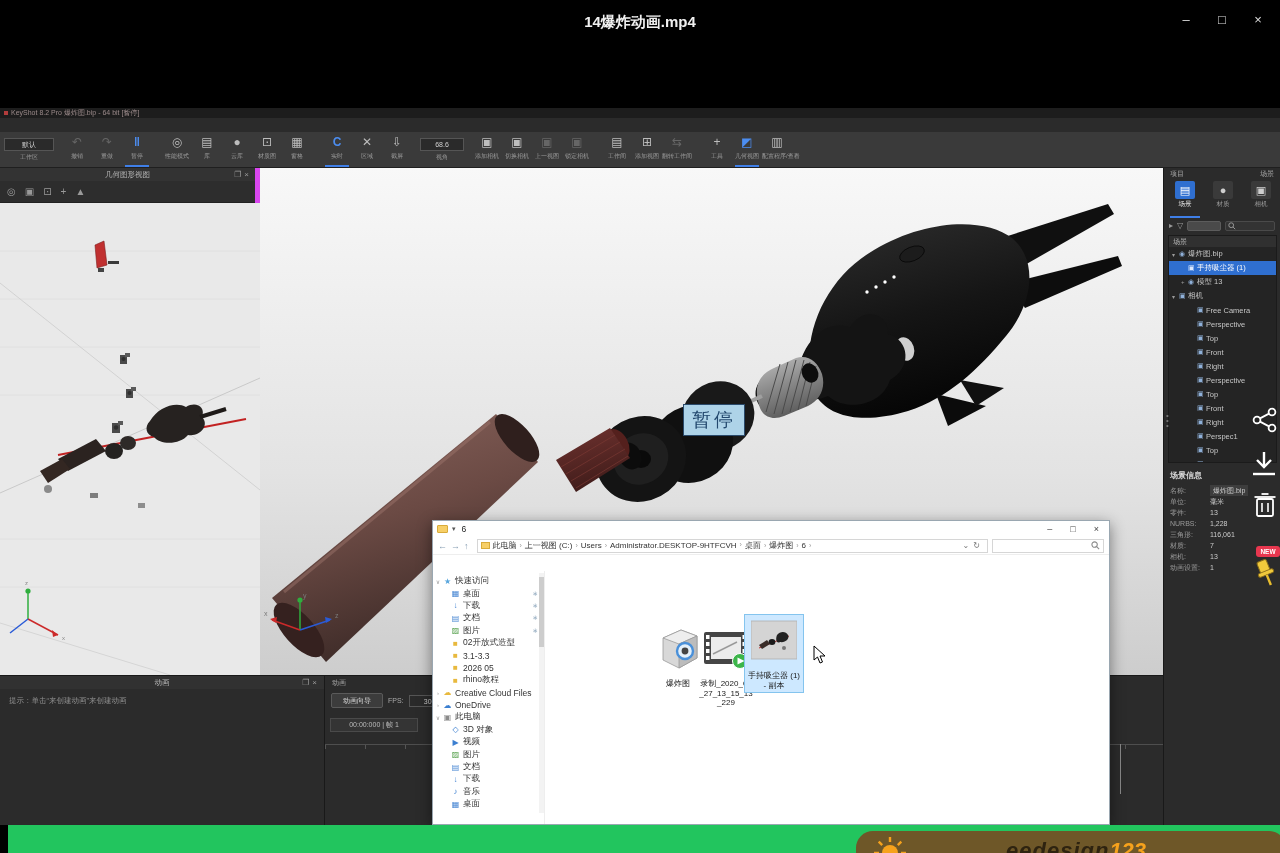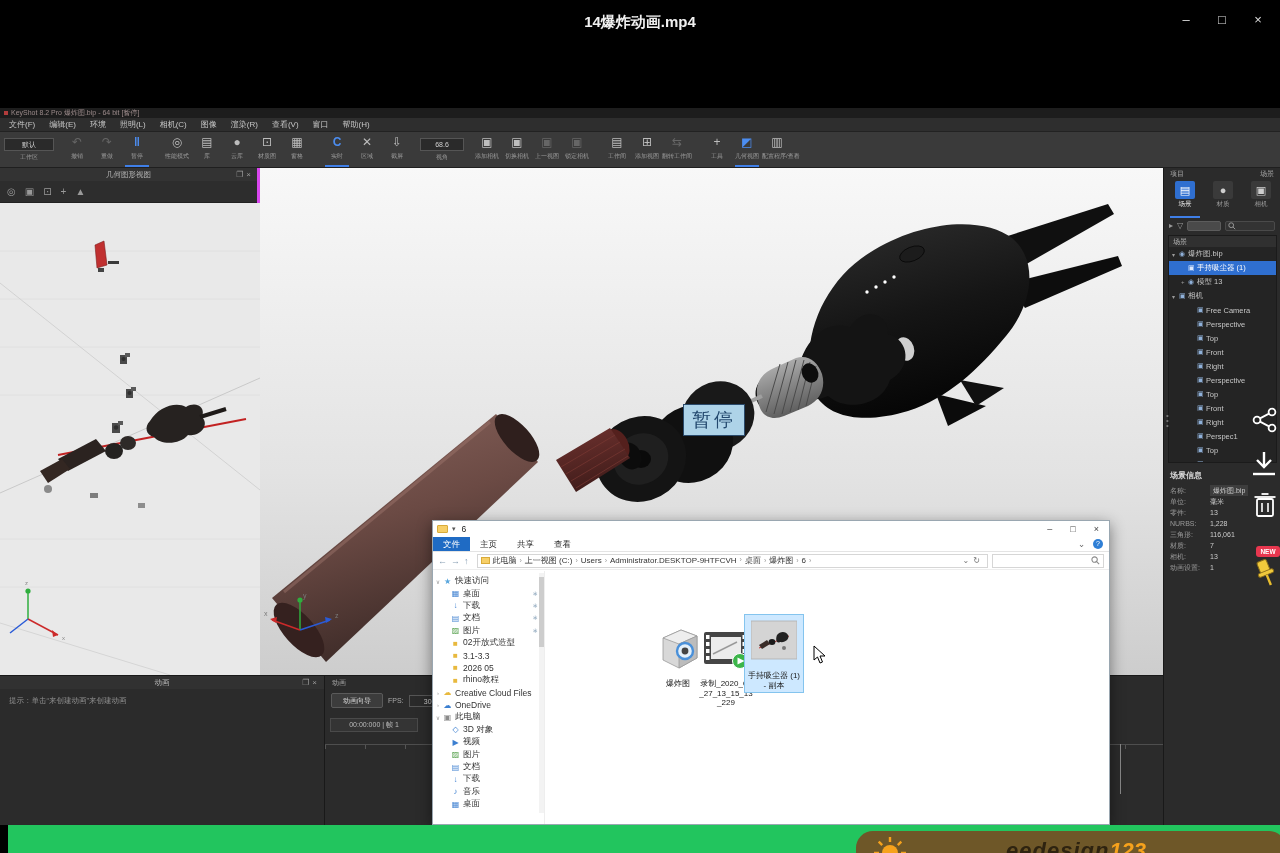--- a/index.html
+++ b/index.html
@@ -26,21 +26,21 @@
 .tbtn{width:30px;height:34px;position:relative;text-align:center}
 .tbtn .tglyph{display:block;font-size:12px;line-height:16px;color:#bdbdbd;margin-top:1px}
 .tbtn.dim .tglyph{color:#666}
 .tbtn.active .tglyph{color:#4c8df0;font-weight:bold}
 .tbtn.active::after{content:"";position:absolute;left:3px;right:3px;bottom:0;height:2px;background:#3f7fe8}
 .tbtn.gap{margin-left:10px}
 .fov-box{width:44px;margin:0 8px;text-align:center}
 .fov-val{display:block;background:#2a2a2a;border:1px solid #555;color:#cfcfcf;font-size:7px;height:13px;line-height:12px}
 
 
-#geo{left:0;top:60px;width:260px;height:507px;background:#2f2f2f;border-right:3px solid #d946ef}
+#geo{left:0;top:60px;width:260px;height:507px;background:#2f2f2f;border-right:5px solid #d946ef}
 #geo-header{left:0;top:0;width:100%;height:13px;background:#333;color:#b8b8b8;font-size:7.5px;line-height:13px;text-align:center}
 #geo-header .hicons{position:absolute;right:3px;top:0;color:#9a9a9a;font-size:8px;letter-spacing:3px}
 #geo-tools{left:0;top:13px;width:100%;height:22px;background:#2d2d2d;border-bottom:1px solid #222;display:flex;align-items:center;gap:9px;padding-left:7px}
 #geo-tools span{color:#999;font-size:10px}
 #geo-viewport{left:0;top:35px;width:260px;height:472px;background:#e9e9e9}
 
 
 #viewport{left:260px;top:60px;width:903px;height:507px}
 
 
@@ -147,33 +147,20 @@
 <div id="player-controls" class="abs">
   <span>–</span>
   <span>□</span>
   <span>×</span>
 </div>
 
 <div id="ks" class="abs">
 
   <div id="ks-titlebar" class="abs"><span class="appdot"></span><span>KeyShot 8.2 Pro    爆炸图.bip - 64 bit [暂停]</span></div>
 
-  <div id="ks-menubar" class="abs">
-
-  <span class="menu-item">文件(F)</span>
-      <span class="menu-item">编辑(E)</span>
-      <span class="menu-item">环境</span>
-      <span class="menu-item">照明(L)</span>
-      <span class="menu-item">相机(C)</span>
-      <span class="menu-item">图像</span>
-      <span class="menu-item">渲染(R)</span>
-      <span class="menu-item">查看(V)</span>
-      <span class="menu-item">窗口</span>
-      <span class="menu-item">帮助(H)</span>
-    </div>
 
   <div id="ks-toolbar" class="abs">
     <div class="ws-box">
       <span class="ws-val">默认</span>
       <span class="ws-lab">工作区</span>
     </div>
     <div class="tb-group">
 
     <div class="tbtn dim">
           <span class="tglyph">↶</span>
@@ -646,33 +633,20 @@
   <div id="ex-titlebar">
     <span class="ex-folder-ico"></span>
     <span class="ex-qat">▾</span>
     <span id="ex-title">6</span>
     <span id="ex-buttons">
       <span>–</span>
       <span>□</span>
       <span>×</span>
     </span>
   </div>
-  <div id="ex-ribbon">
-    <span class="rtab file">文件</span>
-    <span style="display:flex">
-
-    <span class="rtab">主页</span>
-        <span class="rtab">共享</span>
-        <span class="rtab">查看</span>
-      </span>
-    <span class="rright">
-      <span>⌄</span>
-      <span class="helpdot">?</span>
-    </span>
-  </div>
   <div id="ex-address">
     <span class="nav-arrows">
       <span>←</span><span>→</span><span>↑</span>
     </span>
     <span id="crumb-box">
       <span class="crumb-ico"></span>
       <span style="display:flex;align-items:center">
 
       <span style="display:flex;align-items:center">
             <span class="crumb">此电脑</span>

